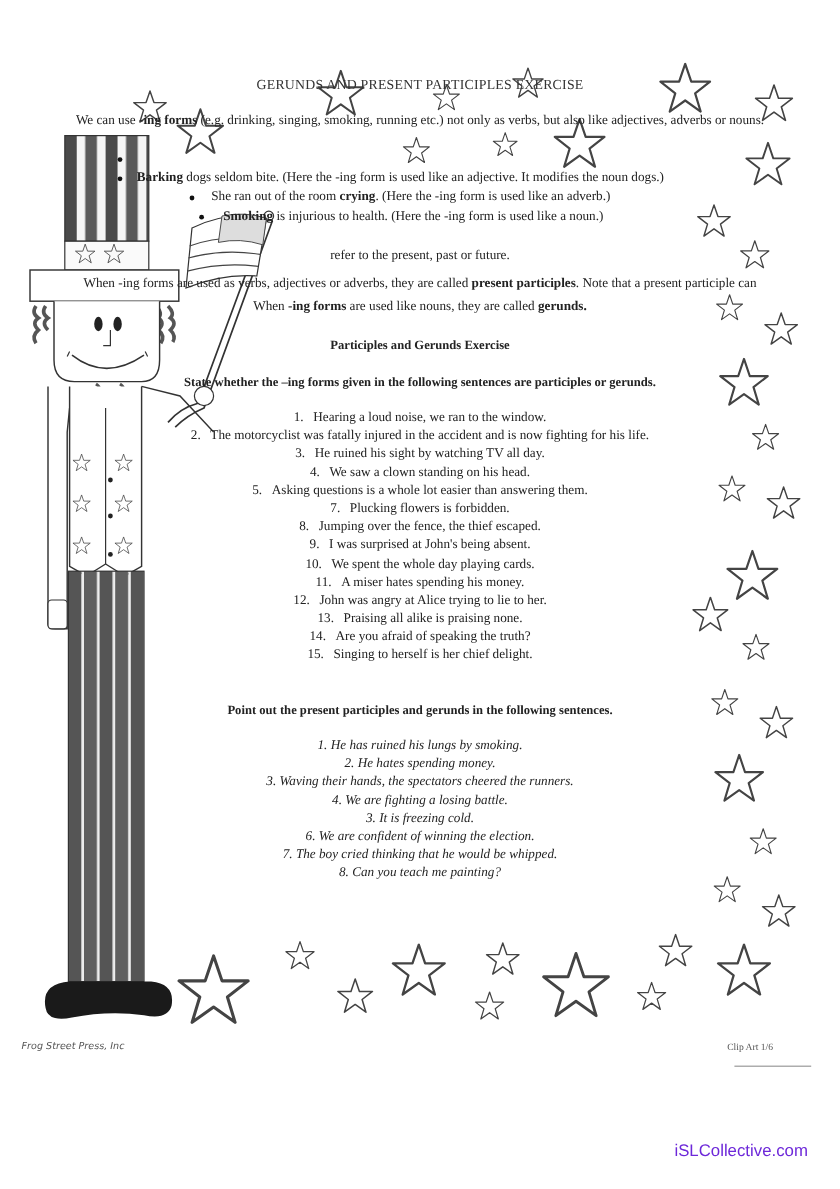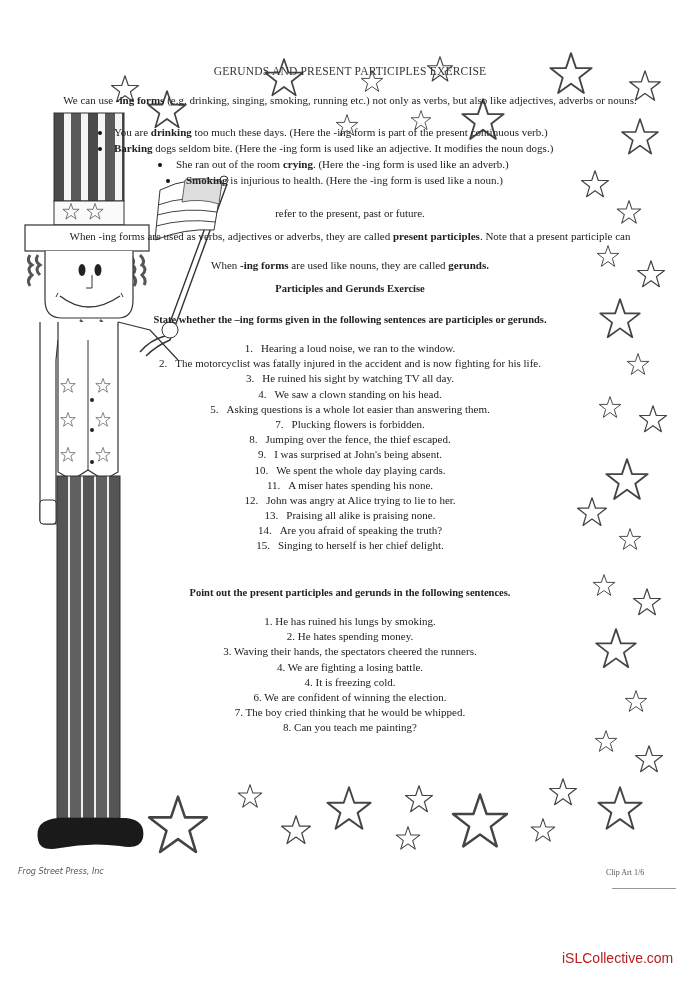--- a/index.html
+++ b/index.html
@@ -19,21 +19,21 @@
   .h-bold { font-weight: bold; font-size: 10.5px; }
   .list { left: 0; width: 700px; }
   .list .row { display: block; height: 15.2px; }
   .list .num { display: inline-block; margin-right: 8px; }
   .footer-left { position: absolute; left: 18px; top: 867px; font-family: "DejaVu Sans", sans-serif;
                  font-size: 8px; font-style: italic; color: #555; z-index: 2; }
   .footer-right { position: absolute; left: 606px; top: 868px; font-family: Liberation Serif, serif;
                   font-size: 8px; color: #555; z-index: 2; }
   .footer-line { position: absolute; left: 612px; top: 888px; width: 64px; height: 1px; background: #999; z-index: 2; }
   .watermark { position: absolute; left: 562px; top: 950px; font-family: "Liberation Sans", sans-serif;
-               font-size: 14px; color: #b91c1c; z-index: 2; text-align: right; }
+               font-size: 14px; color: #6d28d9; z-index: 2; text-align: right; }
 </style>
 </head>
 <body>
 
 <div class="page">
 
   <svg class="art" viewBox="0 0 700 991" xmlns="http://www.w3.org/2000/svg">
     <defs>
       <symbol id="star" viewBox="-1 -1 2 2">
         <polygon points="0,-0.95 0.22,-0.3 0.9,-0.3 0.36,0.12 0.56,0.78 0,0.38 -0.56,0.78 -0.36,0.12 -0.9,-0.3 -0.22,-0.3" fill="none" stroke="#444" stroke-width="0.08" stroke-linejoin="round"></polygon>
@@ -150,67 +150,66 @@
       <use href="#star" x="596" y="786" width="48" height="48"></use>
     </g>
   </svg>
 
   <div class="txt title">GERUNDS AND PRESENT PARTICIPLES EXERCISE</div>
 
   <div class="txt intro"><span>We can use </span><b>-ing forms</b><span> (e.g. drinking, singing, smoking, running etc.) not only as verbs, but also like adjectives, adverbs or nouns.</span></div>
 
   <div class="bullets" style="left:0;top:0;width:700px;height:200px;">
     <span class="dot" style="left:98px;top:131px;"></span>
-    <div class="b" style="left:114px;top:125px;"><span>You are </span><b>drinking</b><span> too much these days. (Here the -ing form is part of the present continuous verb.)</span></div>
     <span class="dot" style="left:98px;top:147px;"></span>
     <div class="b" style="left:114px;top:141px;"><span></span><b>Barking</b><span> dogs seldom bite. (Here the -ing form is used like an adjective. It modifies the noun dogs.)</span></div>
     <span class="dot" style="left:158px;top:163px;"></span>
     <div class="b" style="left:176px;top:157px;"><span>She ran out of the room </span><b>crying</b><span>. (Here the -ing form is used like an adverb.)</span></div>
     <span class="dot" style="left:166px;top:179px;"></span>
     <div class="b" style="left:186px;top:173px;"><span></span><b>Smoking</b><span> is injurious to health. (Here the -ing form is used like a noun.)</span></div>
   </div>
 
   <div class="txt para" style="top:203px;margin-top:26px;">
     <span>When -ing forms are used as verbs, adjectives or adverbs, they are called </span><b>present participles</b><span>. Note that a present participle can</span>
   </div>
   <div class="txt para" style="top:206px;">refer to the present, past or future.</div>
 
-  <div class="txt para" style="top:248px;margin-top:10px;">
+  <div class="txt para" style="top:248px;">
     <span>When </span><b>-ing forms</b><span> are used like nouns, they are called </span><b>gerunds.</b>
   </div>
 
   <div class="txt para h-bold" style="top:281px;">Participles and Gerunds Exercise</div>
 
   <div class="txt para h-bold" style="top:312px;">State whether the –ing forms given in the following sentences are participles or gerunds.</div>
 
   <div class="txt list" style="top:341px;">
     <span class="row"><span class="num">1.</span><span>Hearing a loud noise, we ran to the window.</span></span>
     <span class="row"><span class="num">2.</span><span>The motorcyclist was fatally injured in the accident and is now fighting for  his life.</span></span>
     <span class="row"><span class="num">3.</span><span>He ruined his sight by watching TV all day.</span></span>
     <span class="row"><span class="num">4.</span><span>We saw a clown standing on his head.</span></span>
     <span class="row"><span class="num">5.</span><span>Asking questions is a whole lot easier than answering them.</span></span>
     <span class="row"><span class="num">7.</span><span>Plucking flowers is forbidden.</span></span>
     <span class="row"><span class="num">8.</span><span>Jumping over the fence, the thief escaped.</span></span>
     <span class="row"><span class="num">9.</span><span>I was surprised at John's being absent.</span></span>
     <span class="row"><span class="num">10.</span><span>We spent the whole day playing cards.</span></span>
-    <span class="row"><span class="num">11.</span><span>A miser hates spending his none.</span></span>
+    <span class="row"><span class="num">11.</span><span>A miser hates spending his money.</span></span>
     <span class="row"><span class="num">12.</span><span>John was angry at Alice trying to lie to her.</span></span>
     <span class="row"><span class="num">13.</span><span>Praising all alike is praising none.</span></span>
     <span class="row"><span class="num">14.</span><span>Are you afraid of speaking the truth?</span></span>
     <span class="row"><span class="num">15.</span><span>Singing to herself is her chief delight.</span></span>
   </div>
 
   <div class="txt para h-bold" style="top:585px;">Point out the present participles and gerunds in the following sentences.</div>
 
-  <div class="txt list" style="top:614px;">
+  <div class="txt list" style="top:614px;font-style:italic;">
     <span class="row">1. He has ruined his lungs by smoking.</span>
     <span class="row">2. He hates spending money.</span>
     <span class="row">3. Waving their hands, the spectators cheered the runners.</span>
     <span class="row">4. We are fighting a losing battle.</span>
-    <span class="row">4. It is freezing cold.</span>
+    <span class="row">3. It is freezing cold.</span>
     <span class="row">6. We are confident of winning the election.</span>
     <span class="row">7. The boy cried thinking that he would be whipped.</span>
     <span class="row">8. Can you teach me painting?</span>
   </div>
 
   <div class="footer-left">Frog Street Press, Inc</div>
   <div class="footer-right">Clip Art 1/6</div>
   <div class="footer-line"></div>
   <div class="watermark">iSLCollective.com</div>
 </div>

